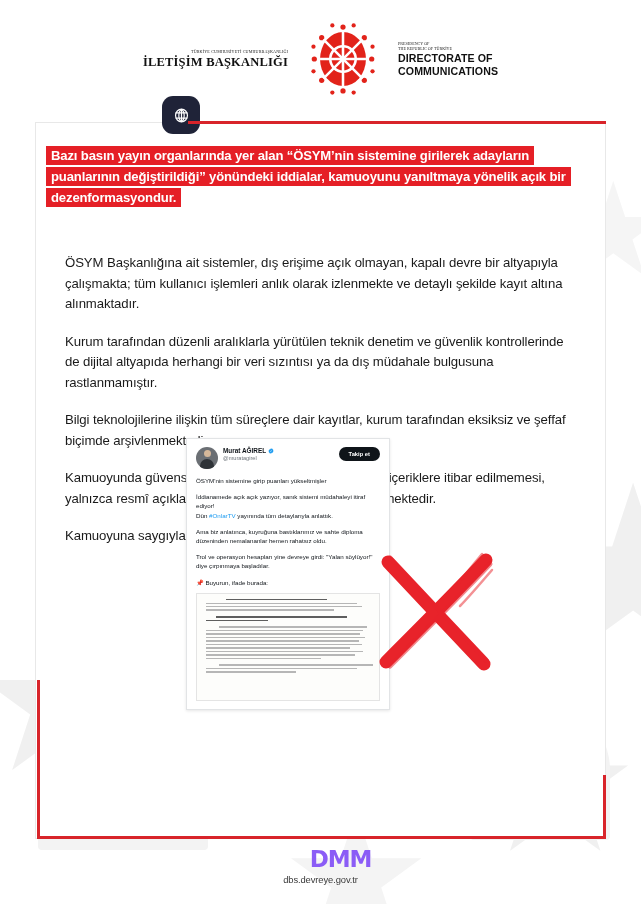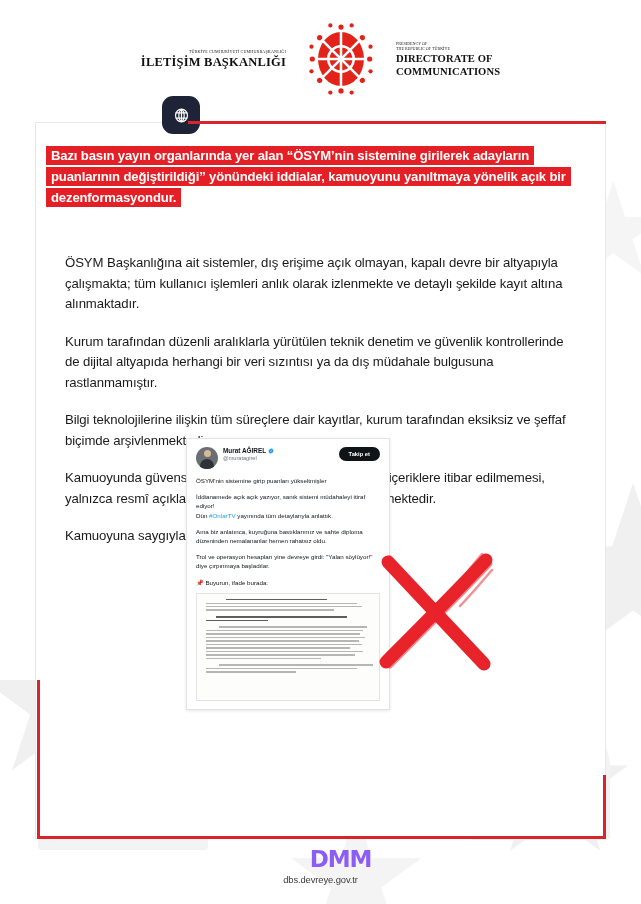--- a/index.html
+++ b/index.html
@@ -77,21 +77,21 @@
   }
   .brand-en { text-align: left; }
   .brand-en .sup {
     font-family: "Liberation Serif", serif;
     font-size: 4.1px;
     line-height: 1.35;
     color: #1a1a1a;
     white-space: nowrap;
   }
   .brand-en .main {
-    font-family: Liberation Serif, serif;
+    font-family: Liberation Sans, sans-serif;
     font-weight: bold;
     font-size: 10.6px;
     line-height: 1.12;
     color: #111;
     letter-spacing: 0.1px;
     white-space: nowrap;
     margin-top: 1px;
   }
   .emblem { width: 82px; height: 82px; flex: 0 0 auto; }
 

